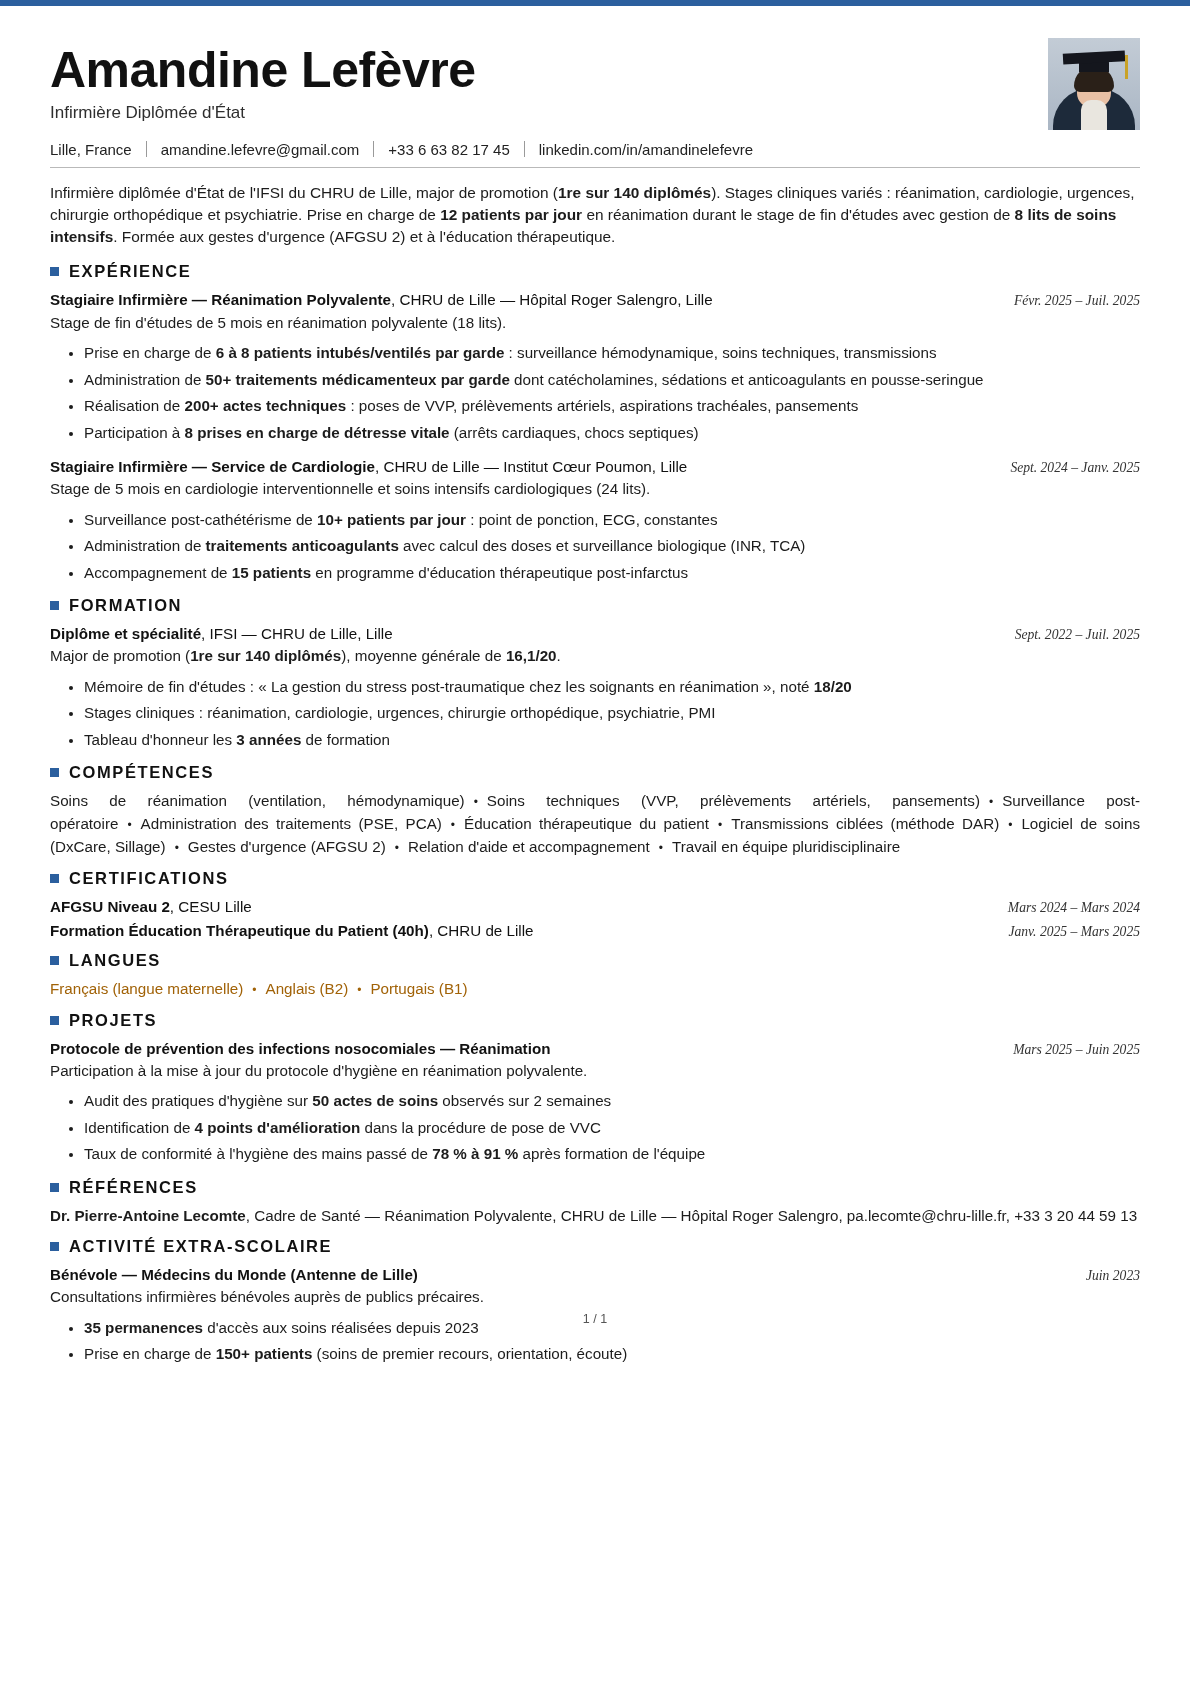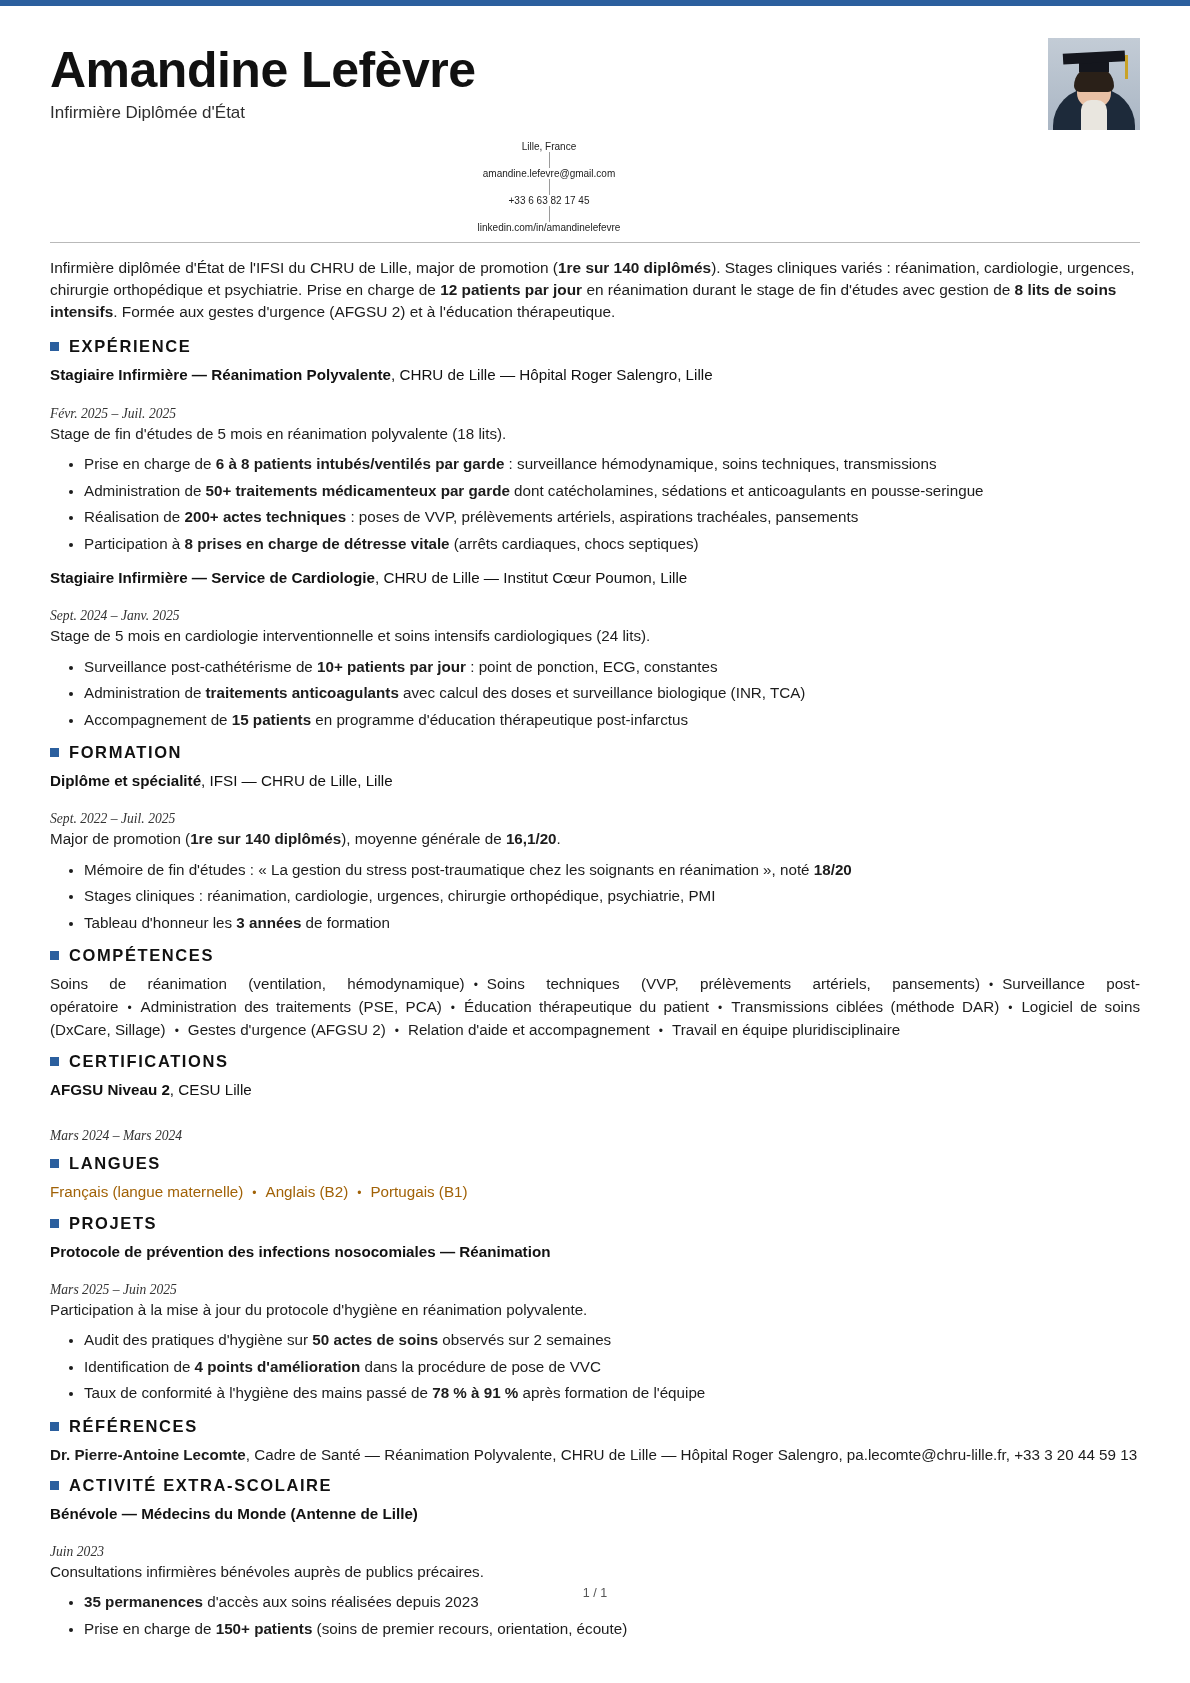--- a/index.html
+++ b/index.html
@@ -39,24 +39,23 @@
   }
   .subtitle {
     font-size: 17px;
     color: #2e2e2e;
     margin: 0 0 18px 0;
     font-weight: 400;
   }
   .contact-row {
     display: flex;
     align-items: center;
-    font-size: 10px;
+    font-size: 15px;
     color: #222;
     padding-bottom: 9px;
-    flex-direction: column;
   }
   .contact-item { white-space: nowrap; }
   .contact-sep {
     display: inline-block;
     width: 1px;
     height: 16px;
     background: #9a9a9a;
     margin: 0 14px;
   }
   .photo {
@@ -131,21 +130,20 @@
     letter-spacing: 1.6px;
     color: #111;
   }
 
   .entry { margin-bottom: 12px; }
   .entry-row {
     display: flex;
     justify-content: space-between;
     align-items: baseline;
     gap: 20px;
-    flex-direction: column;
   }
   .entry-title {
     font-size: 15.2px;
     color: #111;
     line-height: 1.4;
   }
   .entry-title b { font-weight: bold; }
   .entry-date {
     font-size: 13.6px;
     font-style: italic;
@@ -302,20 +300,24 @@
   <div class="section">
     <div class="section-head">
       <span class="sq"></span>
       <span class="section-title">CERTIFICATIONS</span>
     </div>
     <div id="cert-entries">
         <div class="entry-row cert-row">
           <div class="entry-title"><b>AFGSU Niveau 2</b><span>, CESU Lille</span></div>
           <div class="entry-date">Mars 2024 – Mars 2024</div>
         </div>
+        <div class="entry-row cert-row">
+          <div class="entry-title"><b>Formation Éducation Thérapeutique du Patient (40h)</b><span>, CHRU de Lille</span></div>
+          <div class="entry-date">Janv. 2025 – Mars 2025</div>
+        </div>
       </div>
   </div>
 
   <div class="section">
     <div class="section-head">
       <span class="sq"></span>
       <span class="section-title">LANGUES</span>
     </div>
     <div class="langs" id="lang-list"><span>Français (langue maternelle)</span><span class="dot">•</span><span>Anglais (B2)</span><span class="dot">•</span><span>Portugais (B1)</span></div>
   </div>

